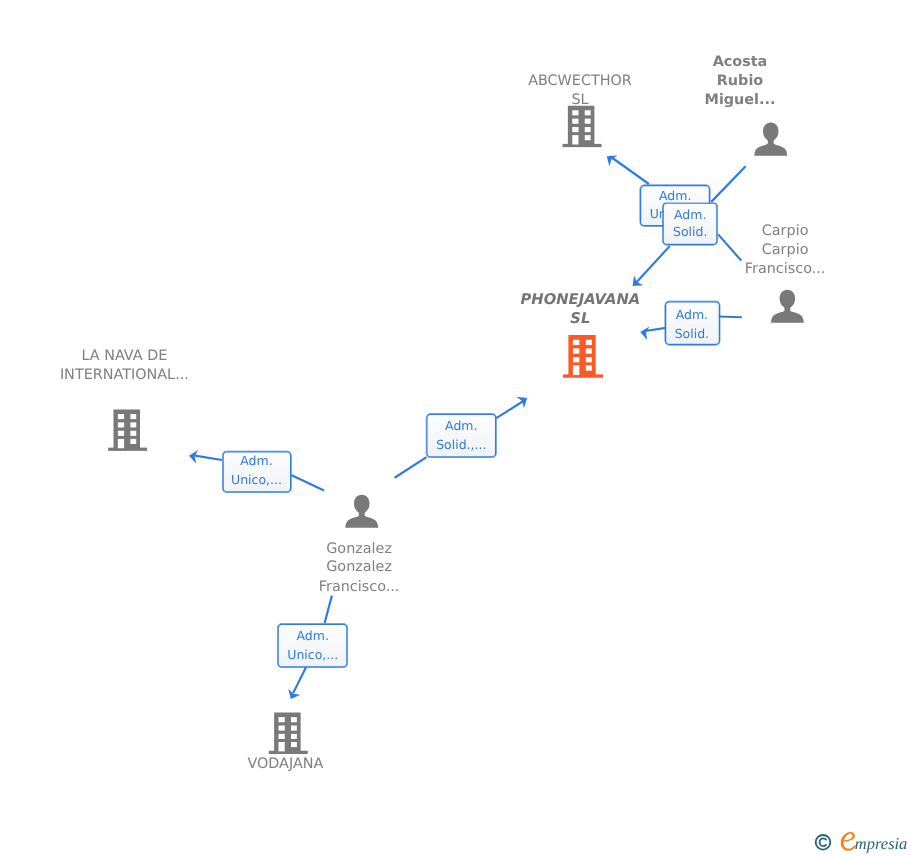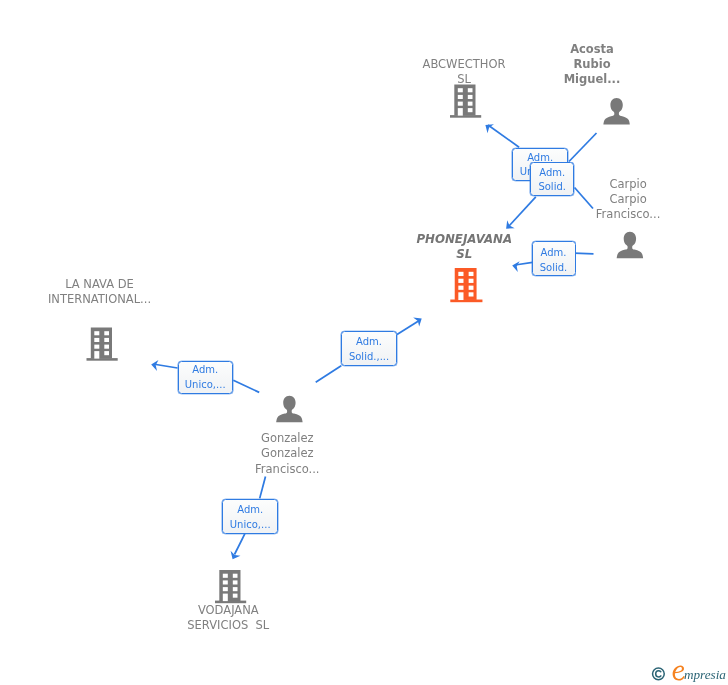--- a/index.html
+++ b/index.html
@@ -102,21 +102,20 @@
   <div>LA NAVA DE</div>
   <div>INTERNATIONAL...</div>
 </div>
 <div class="nlabel" style="left:240.8px;top:431.4px;width:93px;">
   <div>Gonzalez</div>
   <div>Gonzalez</div>
   <div>Francisco...</div>
 </div>
 <div class="nlabel" style="left:161.3px;top:603px;width:134px;">
   <div>VODAJANA</div>
-  <div>SERVICIOS  SL</div>
 </div>
 
 <div class="elabel" style="left:512.1px;top:148.1px;width:56.1px;height:33.1px;">
   <span>Adm.</span>
   <span>Unico,...</span>
 </div>
 <div class="elabel" style="left:530.2px;top:162.4px;width:44px;height:33.8px;">
   <span>Adm.</span>
   <span>Solid.</span>
 </div>

